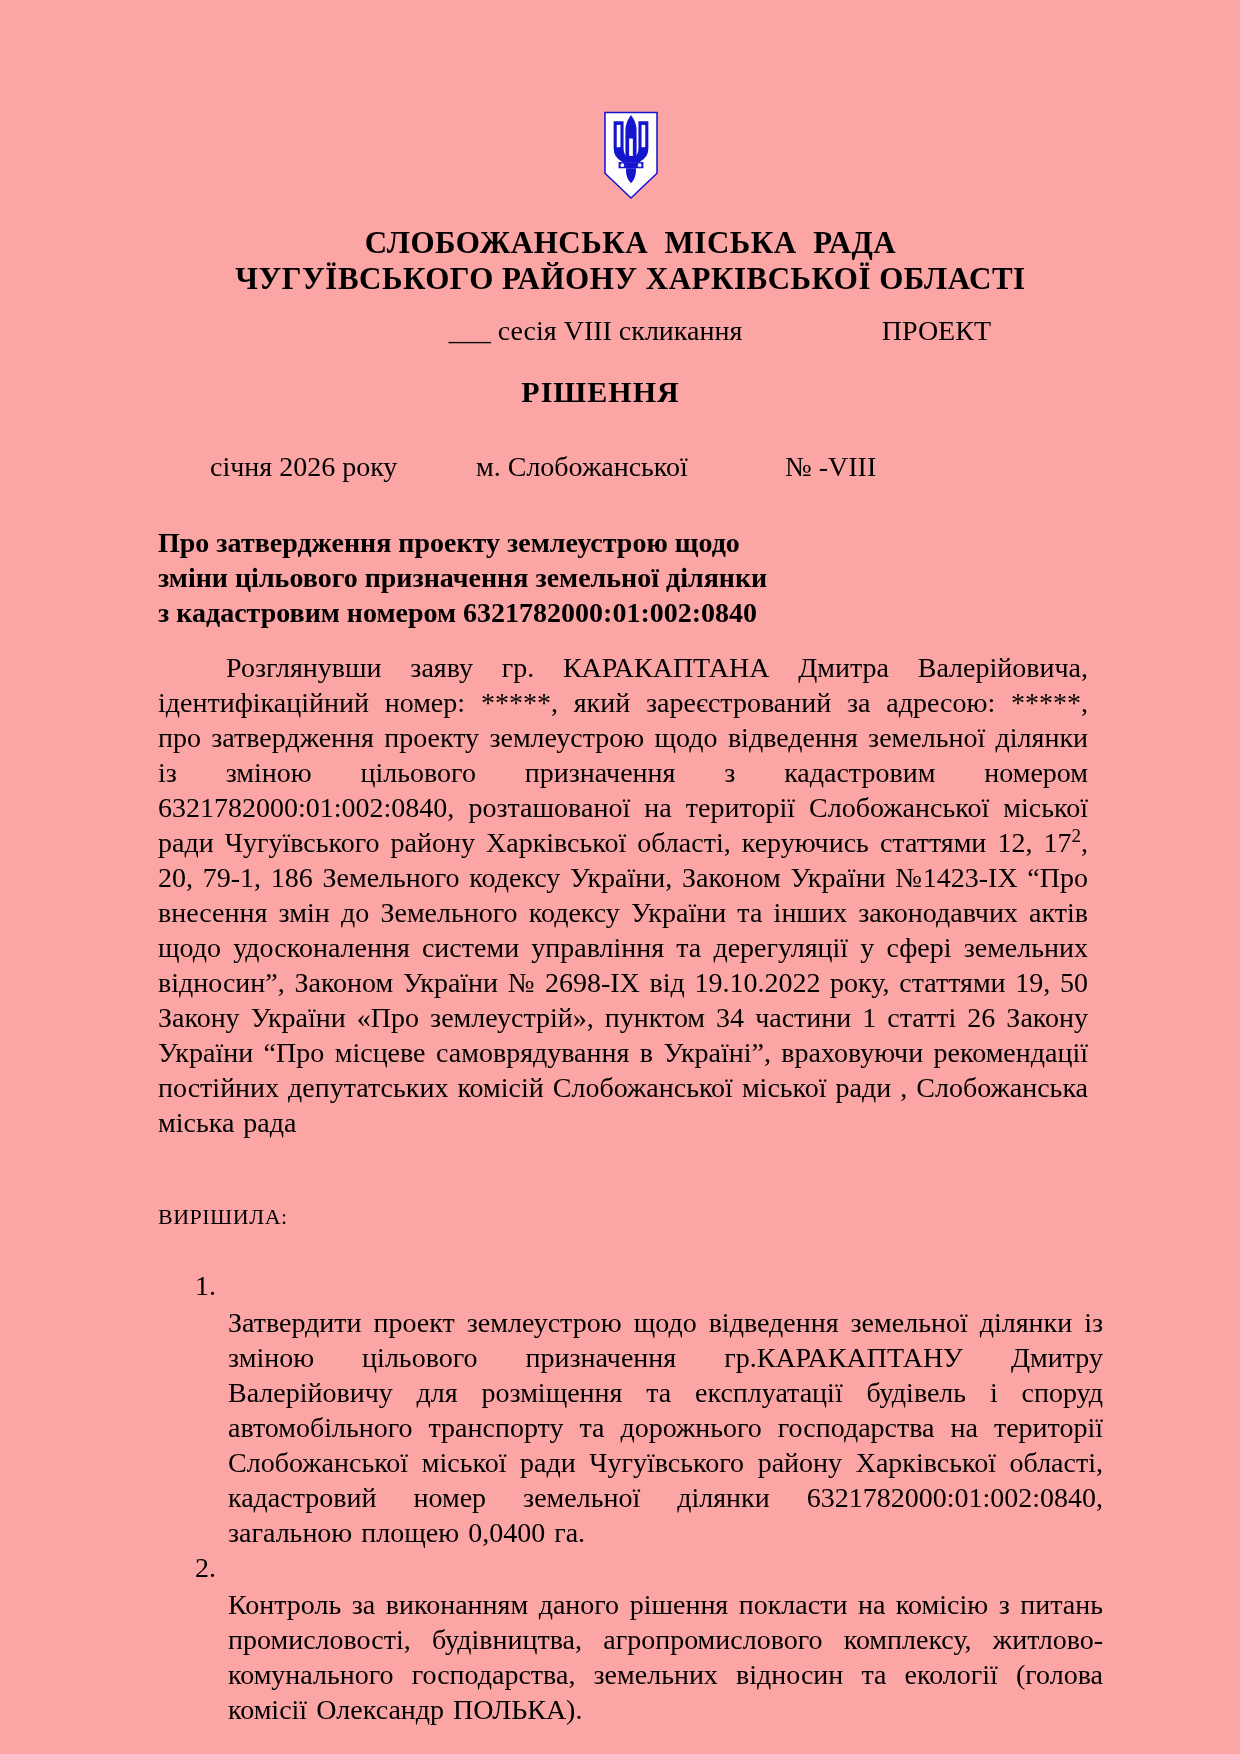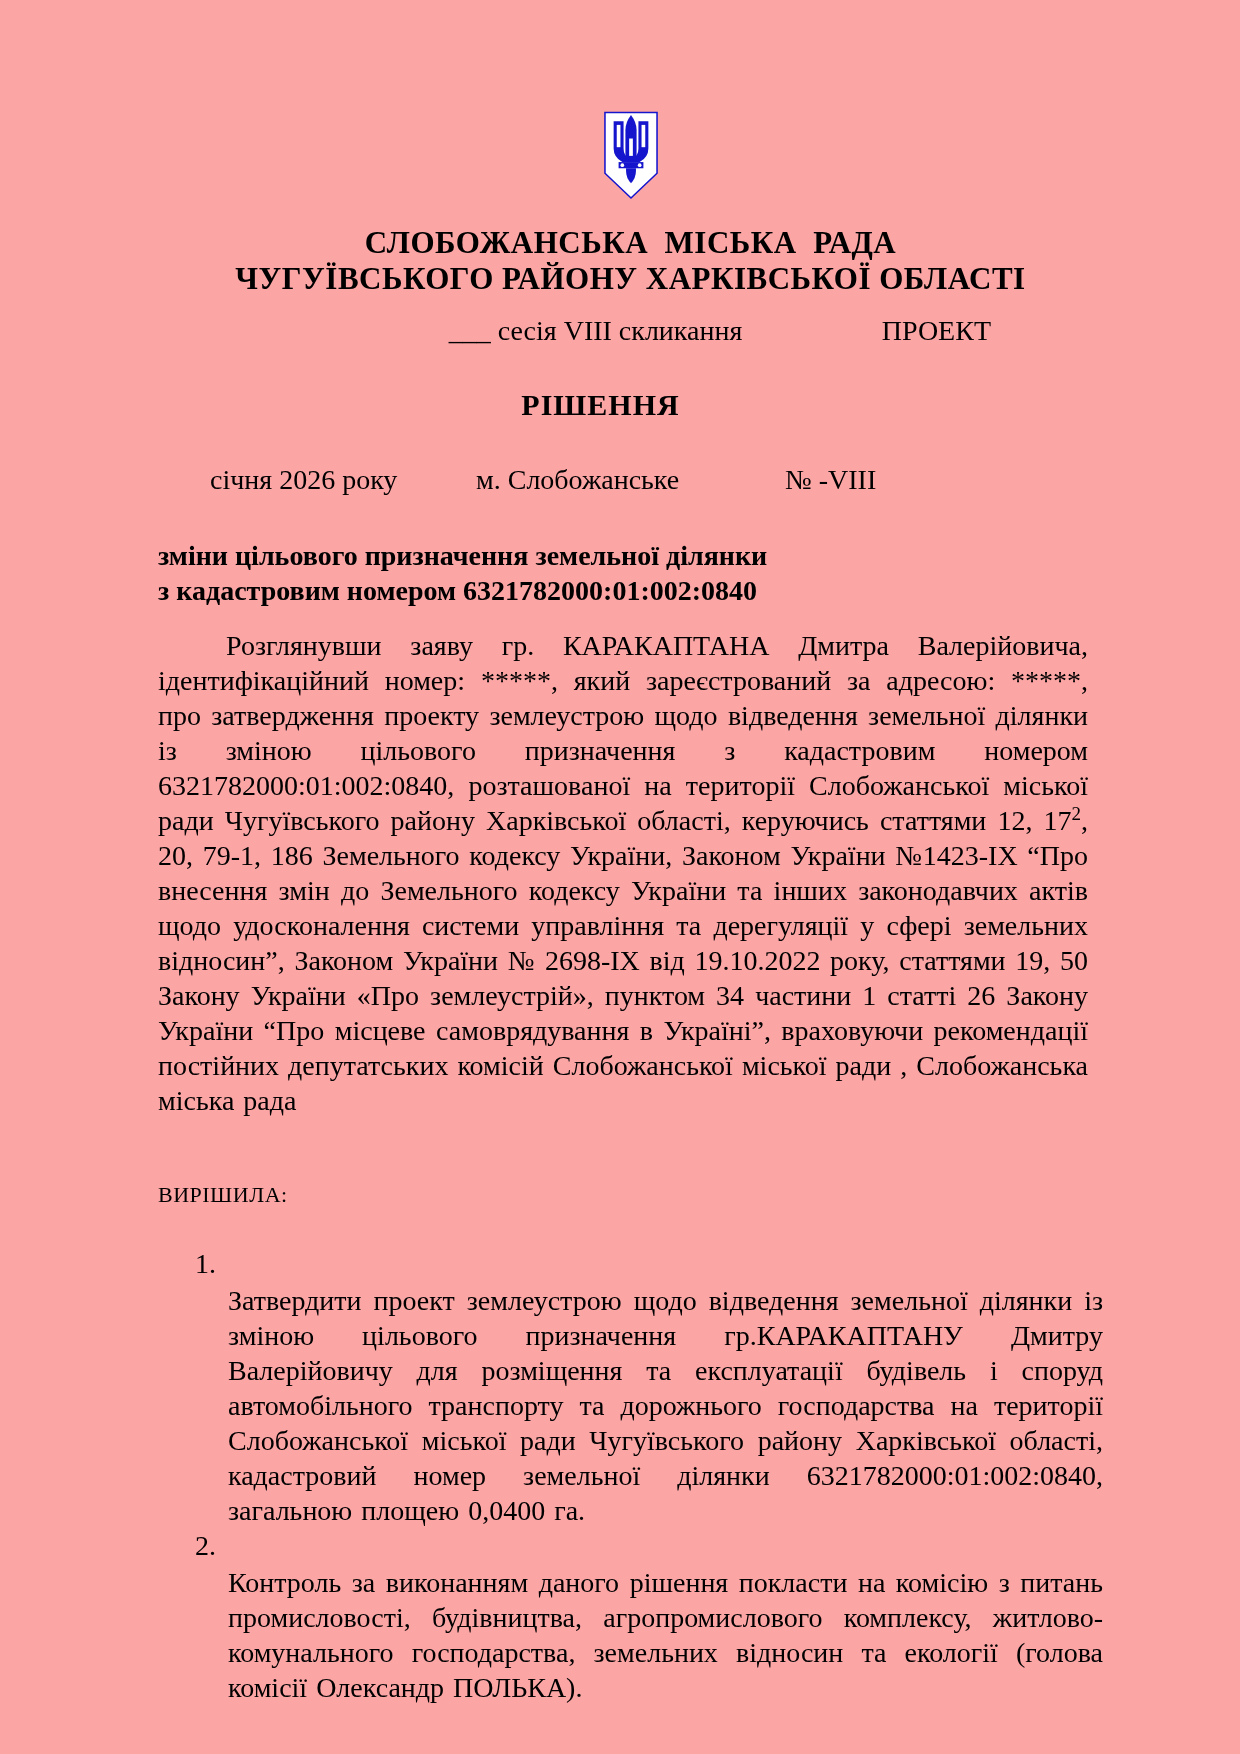--- a/index.html
+++ b/index.html
@@ -23,21 +23,21 @@
     white-space:pre-wrap;letter-spacing:0.5px;
   }
   .org-line.first{margin-top:22px;}
   .session-row{
     position:relative;margin-top:16px;height:36px;font-size:28px;line-height:36px;
   }
   .session-text{display:block;text-align:center;margin-right:70px;white-space:pre-wrap;}
   .project-label{position:absolute;right:112px;top:0;}
   .doc-type{
     text-align:center;font-weight:bold;font-size:30px;letter-spacing:1px;
-    margin-top:39px;margin-right:60px;
+    margin-top:26px;margin-right:60px;
   }
   .meta-row{
     position:relative;height:36px;margin-top:40px;font-size:28px;line-height:36px;
   }
   .meta-date{position:absolute;left:52px;}
   .meta-place{position:absolute;left:318px;}
   .meta-number{position:absolute;left:627px;}
   .subject{
     margin-top:40px;font-weight:bold;font-size:28px;line-height:35px;
   }
@@ -88,25 +88,26 @@
 
     <div class="session-row">
       <span class="session-text">___ сесія VIII скликання</span>
       <span class="project-label">ПРОЕКТ</span>
     </div>
 
     <div class="doc-type">РІШЕННЯ</div>
 
     <div class="meta-row">
       <span class="meta-date">січня 2026 року</span>
-      <span class="meta-place">м. Слобожанське</span>
+      <span class="meta-place">м. Слобожанської</span>
       <span class="meta-number">№ -VIII</span>
     </div>
 
     <div class="subject">
+      <div>Про затвердження проекту землеустрою щодо</div>
       <div>зміни цільового призначення земельної ділянки</div>
       <div>з кадастровим номером 6321782000:01:002:0840</div>
     </div>
 
     <p class="intro"><span>Розглянувши заяву гр. КАРАКАПТАНА Дмитра Валерійовича, ідентифікаційний номер: *****, який зареєстрований за адресою: *****, про затвердження проекту землеустрою щодо відведення земельної ділянки із зміною цільового призначення з кадастровим номером 6321782000:01:002:0840, розташованої на території Слобожанської міської ради Чугуївського району Харківської області,  керуючись статтями 12, 17</span><sup>2</sup><span>, 20, 79-1,  186 Земельного  кодексу  України, Законом України №1423-IX “Про внесення змін до Земельного кодексу України та інших законодавчих актів щодо удосконалення системи управління та дерегуляції у сфері земельних відносин”, Законом України № 2698-IX від 19.10.2022 року, статтями 19, 50 Закону України «Про землеустрій», пунктом 34 частини 1 статті 26  Закону  України “Про  місцеве  самоврядування в Україні”, враховуючи рекомендації постійних депутатських комісій Слобожанської міської  ради , Слобожанська міська рада</span></p>
 
     <div class="resolved">ВИРІШИЛА:</div>
 
     <div class="list">
       <div class="list-item">

